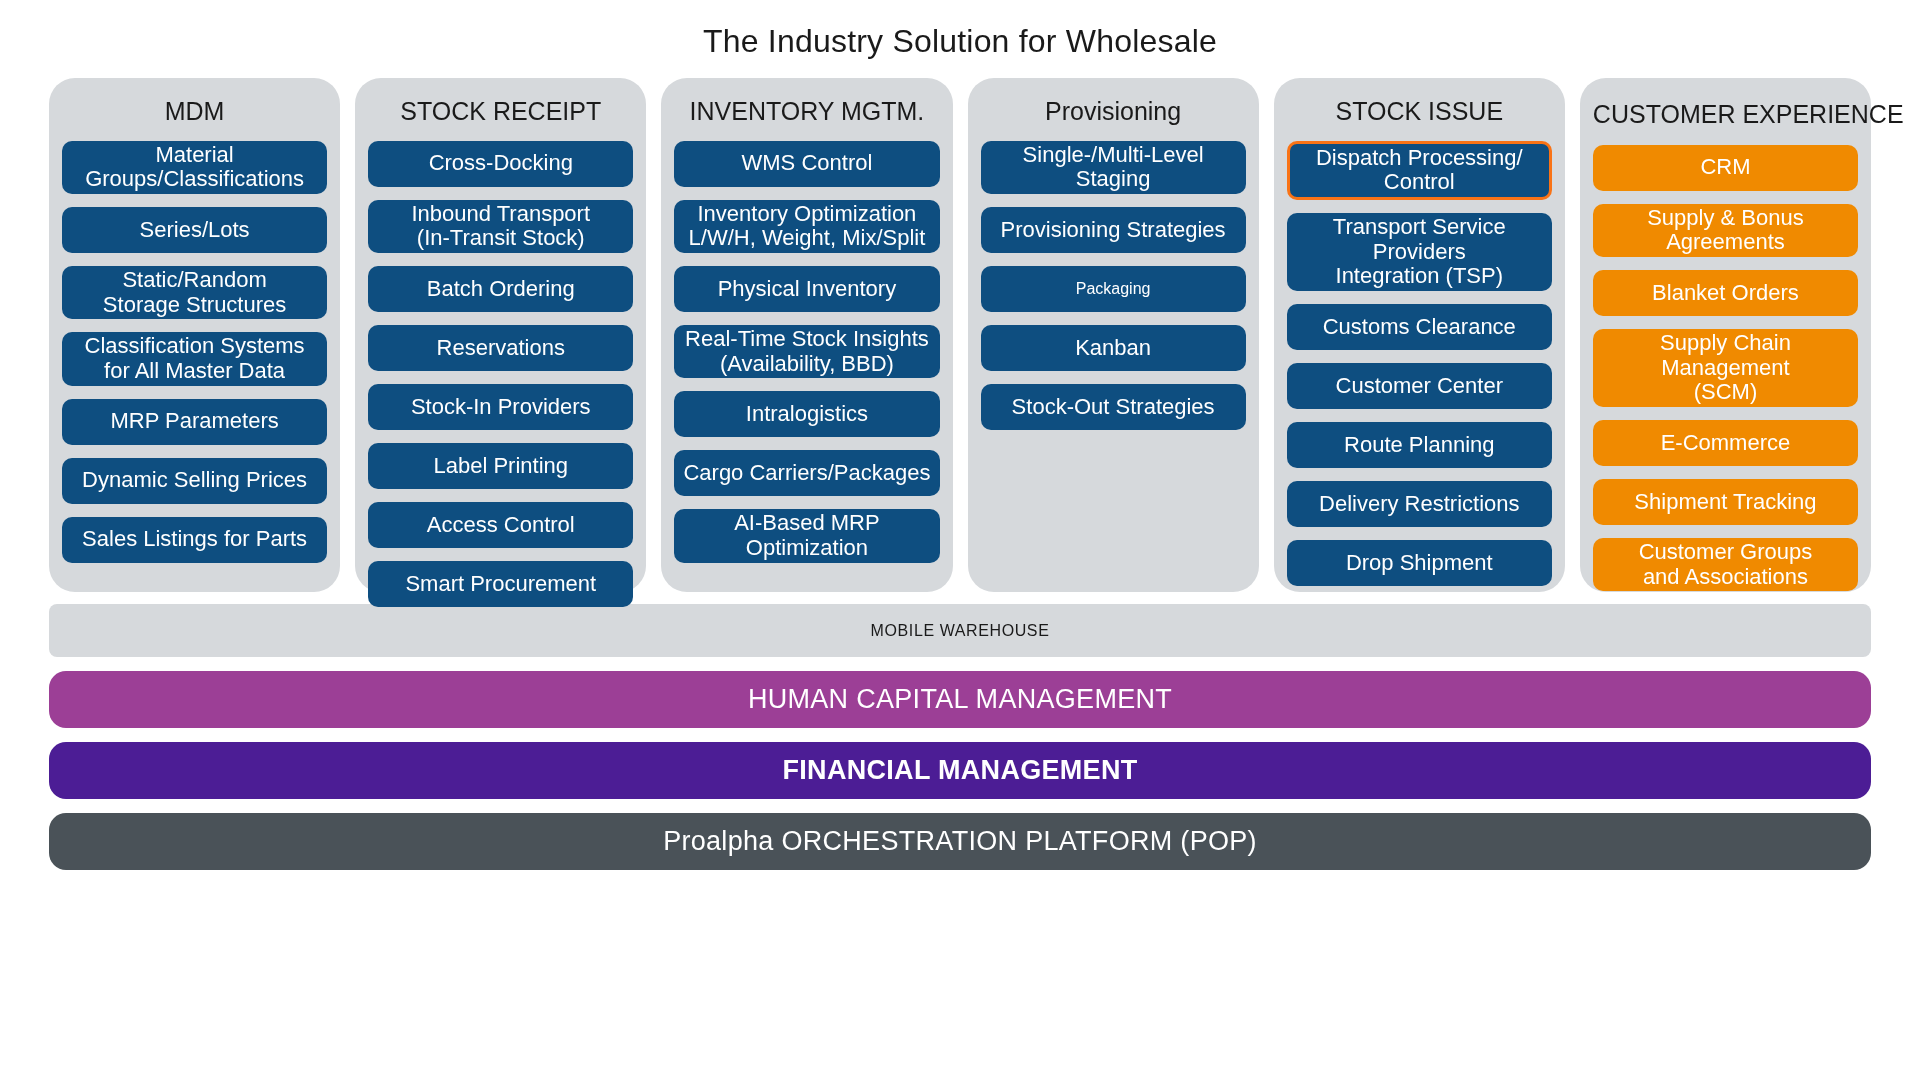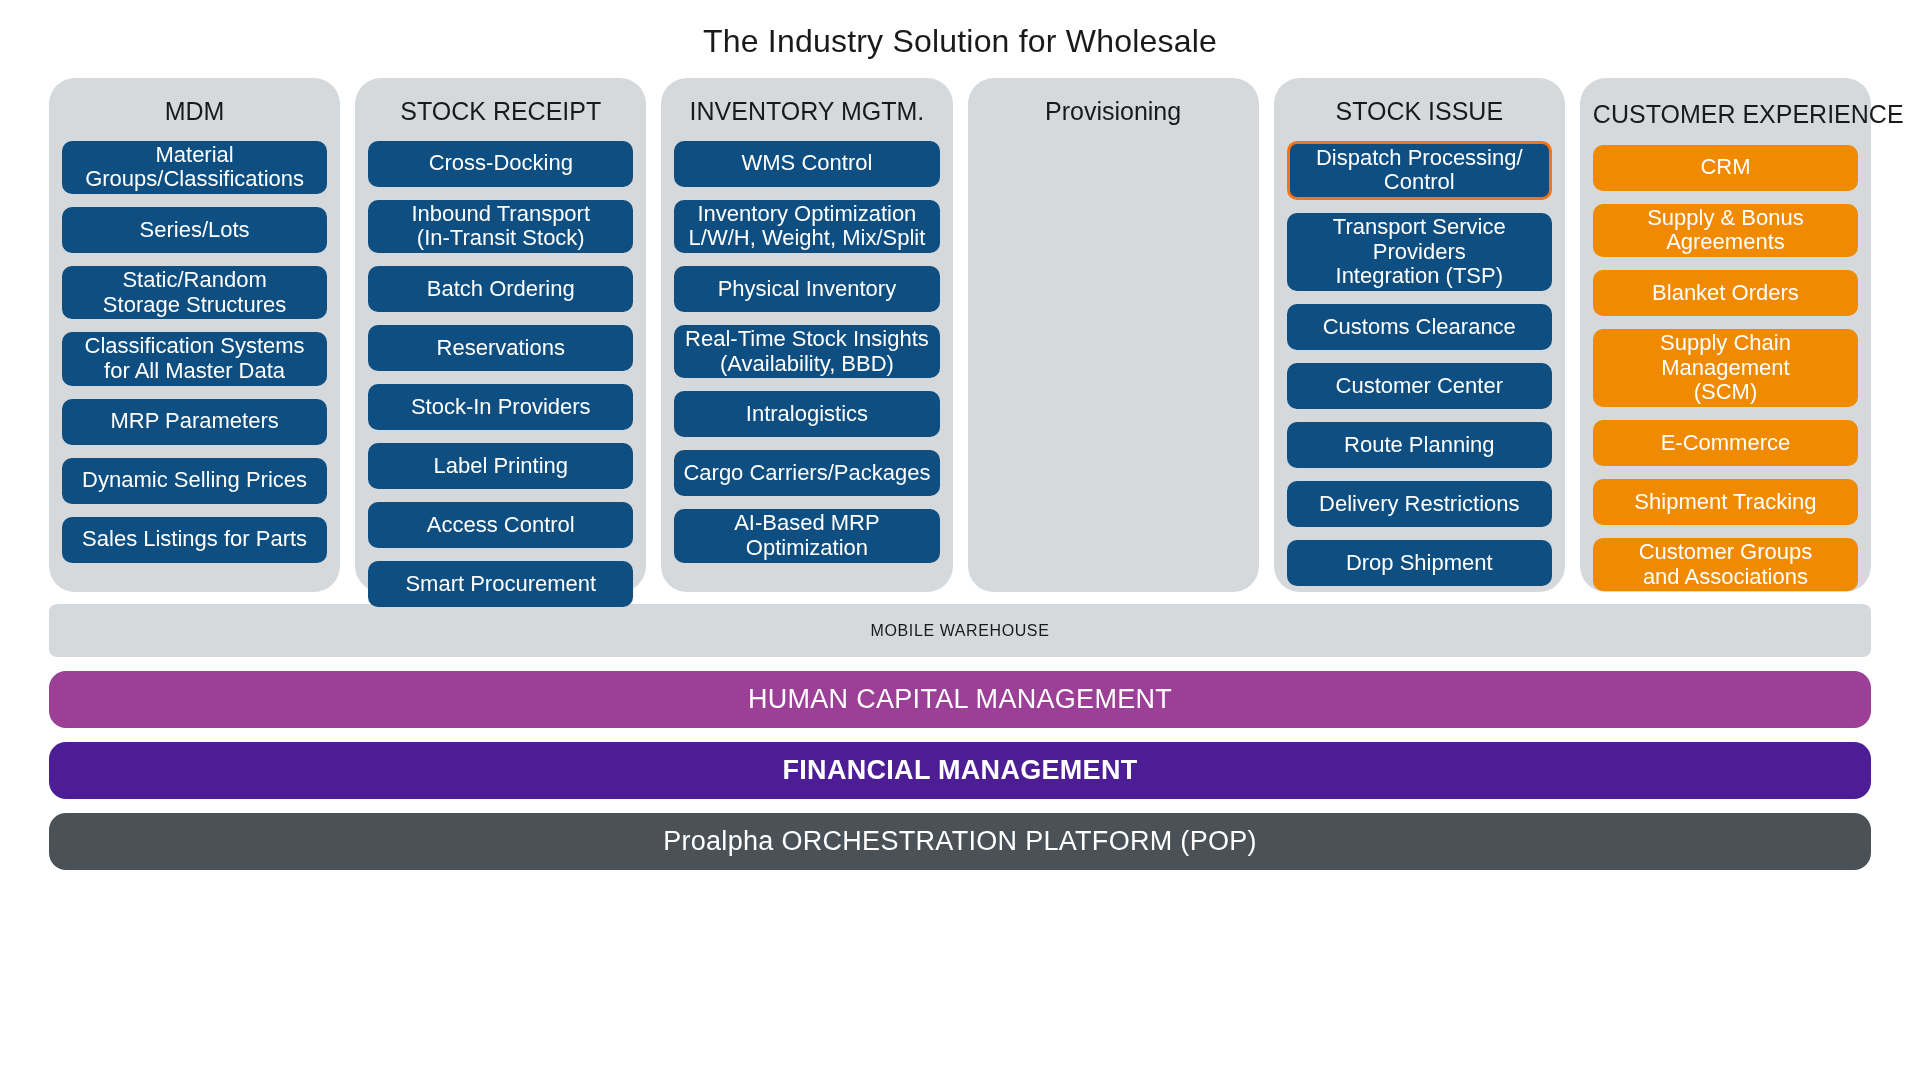--- a/index.html
+++ b/index.html
@@ -141,20 +141,28 @@
           <div class="item blue">Physical Inventory</div>
           <div class="item blue">Real-Time Stock Insights
 (Availability, BBD)</div>
           <div class="item blue">Intralogistics</div>
           <div class="item blue">Cargo Carriers/Packages</div>
           <div class="item blue">AI-Based MRP Optimization</div>
         </div>
   </section>
       <section class="panel">
     <div class="panel-header">Provisioning</div>
+    <div class="panel-items">
+          <div class="item blue">Single-/Multi-Level
+Staging</div>
+          <div class="item blue">Provisioning Strategies</div>
+          <div class="item blue small">Packaging</div>
+          <div class="item blue">Kanban</div>
+          <div class="item blue">Stock-Out Strategies</div>
+        </div>
   </section>
       <section class="panel">
     <div class="panel-header">STOCK ISSUE</div>
     <div class="panel-items">
           <div class="item blue highlight">Dispatch Processing/
 Control</div>
           <div class="item blue">Transport Service Providers
 Integration (TSP)</div>
           <div class="item blue">Customs Clearance</div>
           <div class="item blue">Customer Center</div>

